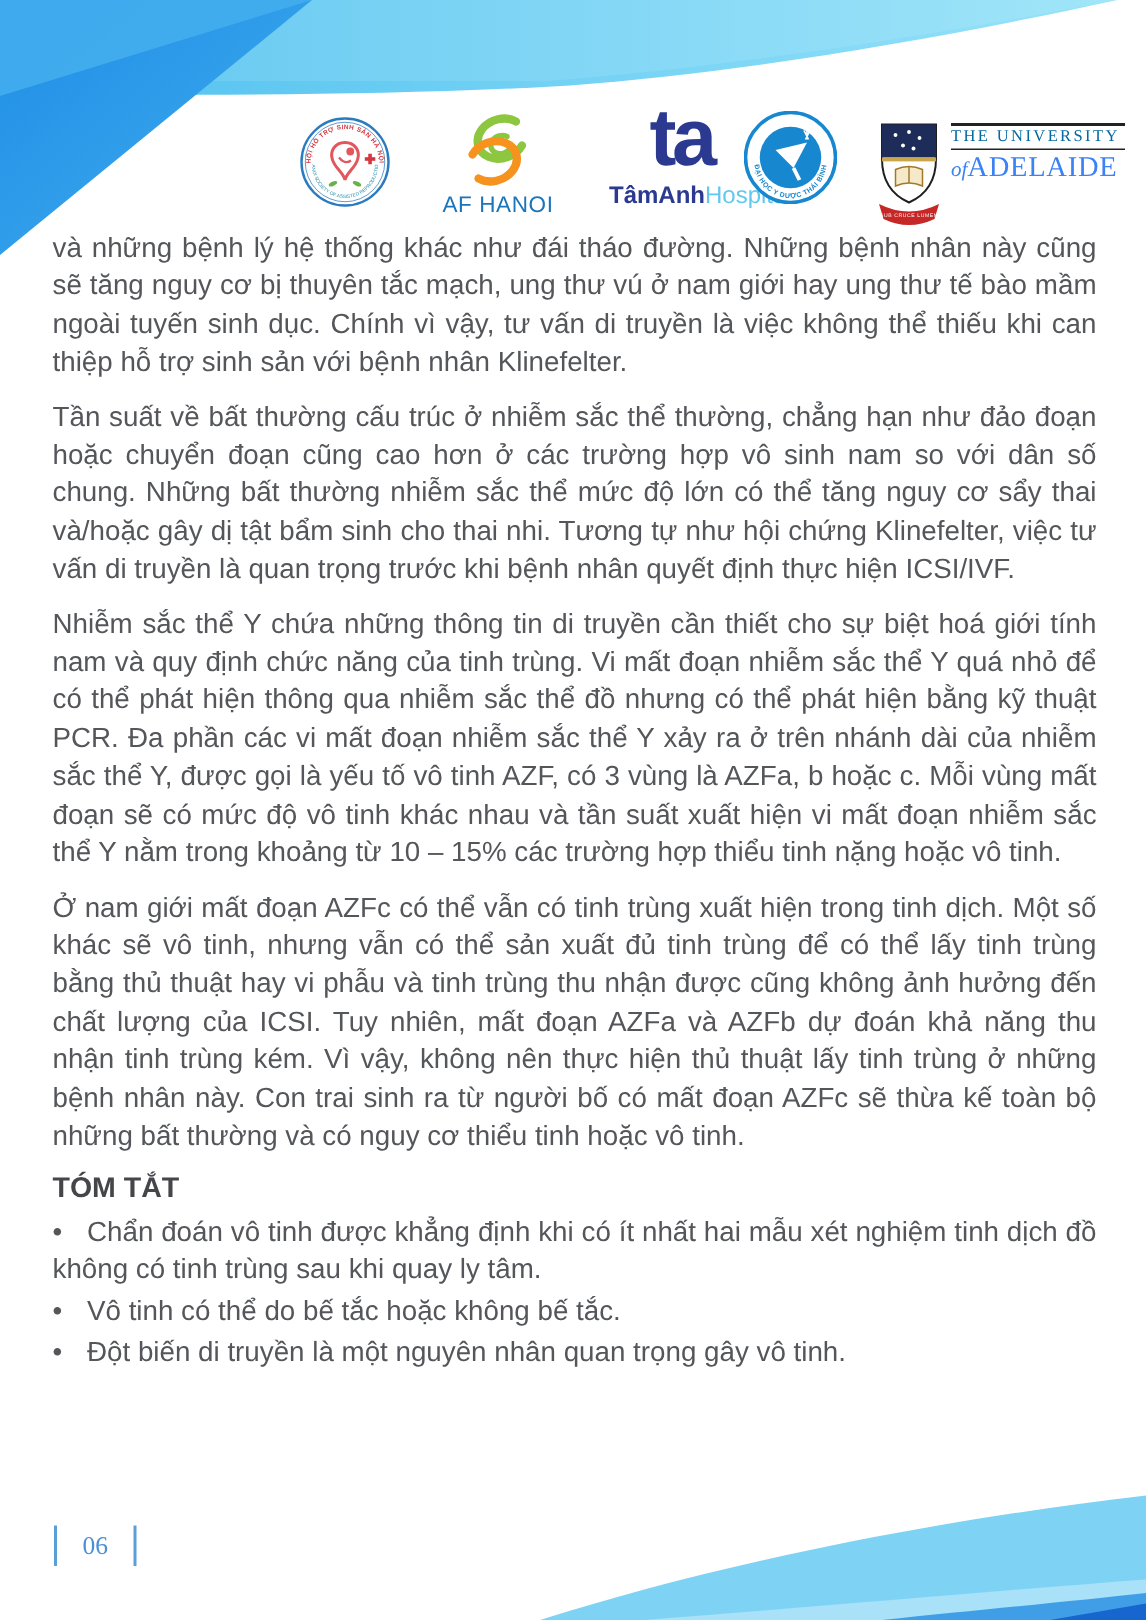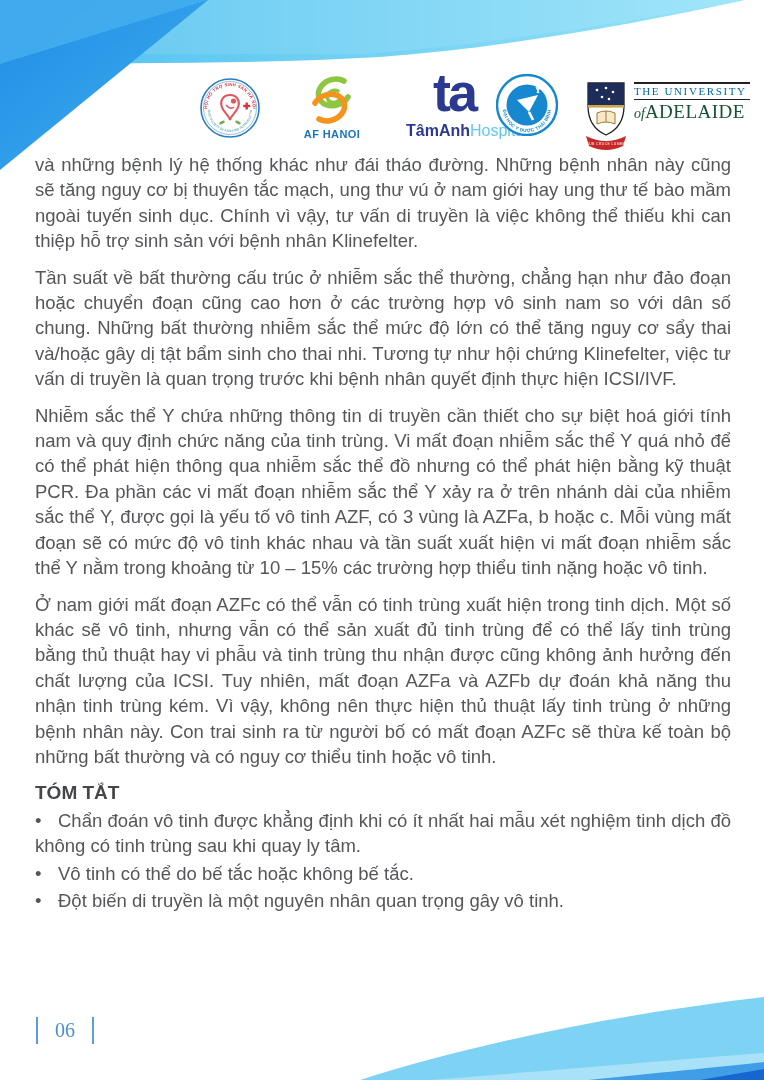--- a/index.html
+++ b/index.html
@@ -3,46 +3,46 @@
 <meta charset="utf-8">
 <style>
   html,body{margin:0;padding:0;background:#e8e8e8;}
   .page{position:relative;width:764px;height:1080px;margin:0 auto;background:#ffffff;
         overflow:hidden;font-family:"Liberation Sans",sans-serif;}
   svg{display:block;}
   
   .header-deco{position:absolute;top:0;left:0;}
   
   .logo{position:absolute;}
-  .af-label{font-size:11px;font-weight:bold;color:#1b75bb;letter-spacing:.4px;text-align:center;margin-top:2px;}
+  .af-label{font-size:15px;font-weight:normal;color:#1b75bb;letter-spacing:.4px;text-align:center;margin-top:2px;}
   .ta-mono{font-weight:bold;font-size:54px;line-height:48px;color:#2b3a90;letter-spacing:-3px;text-align:center;}
   .ta-brand{font-size:16px;text-align:center;margin-top:6px;white-space:nowrap;}
   .ta-brand .b{font-weight:bold;color:#2b3a90;}
   .ta-brand .l{color:#62c8ec;}
   .adelaide{display:flex;align-items:flex-start;}
   .adel-text{margin-left:7px;width:116px;padding-top:2px;}
   .adel-rule{height:1.5px;background:#222;}
   .adel-l1{font-family:"Liberation Serif",serif;font-size:11px;letter-spacing:1.6px;color:#0369a1;
            padding:1px 0 2px 0;white-space:nowrap;}
-  .adel-l2{font-family:"Liberation Serif",serif;color:#14532d;padding-top:1px;white-space:nowrap;}
+  .adel-l2{font-family:"Liberation Serif",serif;color:#3b82f6;padding-top:1px;white-space:nowrap;}
   .adel-l2 .of{font-style:italic;font-size:14px;}
   .adel-l2 .nm{font-size:19px;letter-spacing:.5px;}
   
   .content{position:absolute;left:35px;top:152px;width:696px;color:#54565a;
            font-size:18.5px;line-height:25.4px;text-align:justify;}
   .content p{margin:0 0 11px 0;}
   .content h2{font-size:19px;line-height:25.4px;margin:0;color:#45464a;font-weight:bold;}
   .content h2.summary{margin-top:0;margin-bottom:2px;}
   p.bullet-line{margin:0 0 2px 0;}
   .bullet{display:inline-block;width:23px;}
   
   .bottom-deco{position:absolute;left:0;bottom:0;}
   .page-num{position:absolute;left:36px;top:1017px;display:flex;align-items:center;}
   .pn-bar{width:2px;height:27px;background:#5b9fd8;}
-  .pn-val{font-family:"Liberation Serif",serif;font-size:20px;color:#4a8fd3;margin:0 17px;}
+  .pn-val{font-family:"Liberation Serif",serif;font-size:17px;color:#4a8fd3;margin:0 17px;}
 </style>
 </head>
 <body>
 
 <div class="page">
 
   <svg class="header-deco" width="764" height="180" viewBox="0 0 764 180">
     <defs>
       <linearGradient id="gLight" x1="0" y1="0" x2="1" y2="0">
         <stop offset="0" stop-color="#4fc0ef"></stop>

